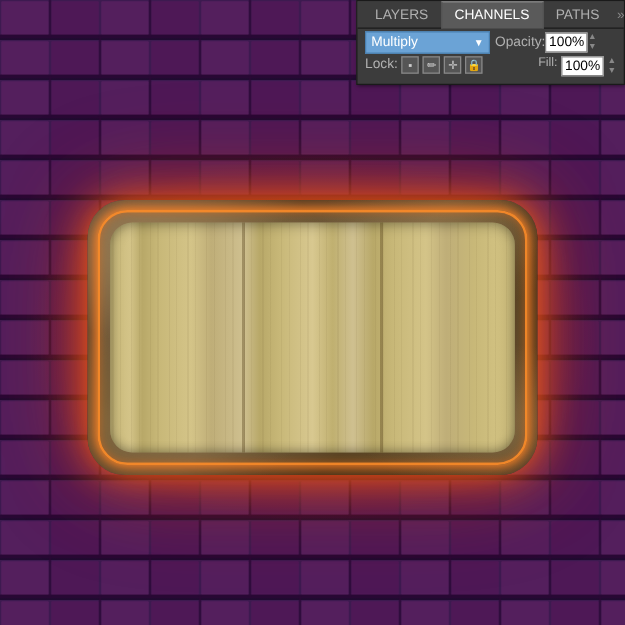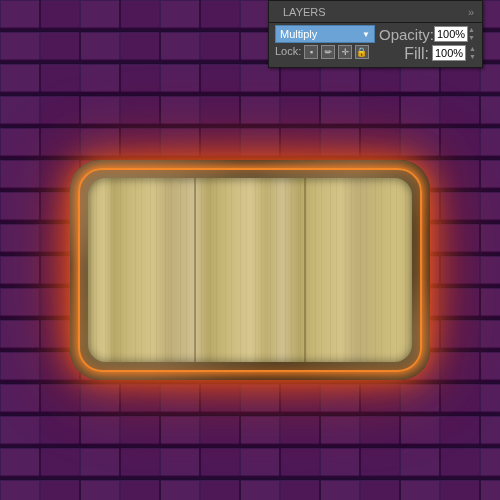--- a/index.html
+++ b/index.html
@@ -184,21 +184,21 @@
           rgba(90, 70, 30, 0.4) calc(67% - 1px),
           rgba(90, 70, 30, 0.4) calc(67% + 1px),
           transparent calc(67% + 1px)
         );
     }
 
     
     #ps-panel {
       position: absolute;
       top: 0;
-      right: 17px;
+      right: 0;
       width: 215px;
       height: 68px;
       background: #3c3c3c;
       border: 1px solid #1a1a1a;
       box-shadow: 1px 1px 3px rgba(0,0,0,0.5);
     }
 
     
     .ps-tabs {
       display: flex;
@@ -258,21 +258,21 @@
       cursor: pointer;
     }
 
     .ps-blend-arrow {
       font-size: 8px;
       color: #fff;
     }
 
     .ps-opacity-label {
       color: #b0b0b0;
-      font-size: 15px;
+      font-size: 11px;
       margin-left: 4px;
     }
 
     .ps-opacity-value {
       background: #fff;
       border: 1px solid #888;
       color: #000;
       font-size: 11px;
       width: 34px;
       height: 16px;
@@ -317,21 +317,21 @@
       display: flex;
       align-items: center;
       justify-content: center;
       font-size: 9px;
       cursor: pointer;
       color: #ccc;
     }
 
     .ps-fill-label {
       color: #b0b0b0;
-      font-size: 16px;
+      font-size: 10px;
       margin-left: auto;
     }
 
     .ps-fill-value {
       background: #fff;
       border: 1px solid #888;
       color: #000;
       font-size: 11px;
       width: 34px;
       height: 16px;
@@ -514,20 +514,26 @@
       <div class="sign-wood"></div>
     </div>
   </div>
 
   <div id="ps-panel">
 
     <div class="ps-tabs">
       <div class="ps-tab">
         <span>LAYERS</span>
       </div>
+      <div class="ps-tab active">
+        <span>CHANNELS</span>
+      </div>
+      <div class="ps-tab">
+        <span>PATHS</span>
+      </div>
       <div class="ps-tab-end">
         <span>»</span>
       </div>
     </div>
 
     <div class="ps-row1">
       <div class="ps-blend-select">
         <span>Multiply</span>
         <span class="ps-blend-arrow">▼</span>
       </div>

